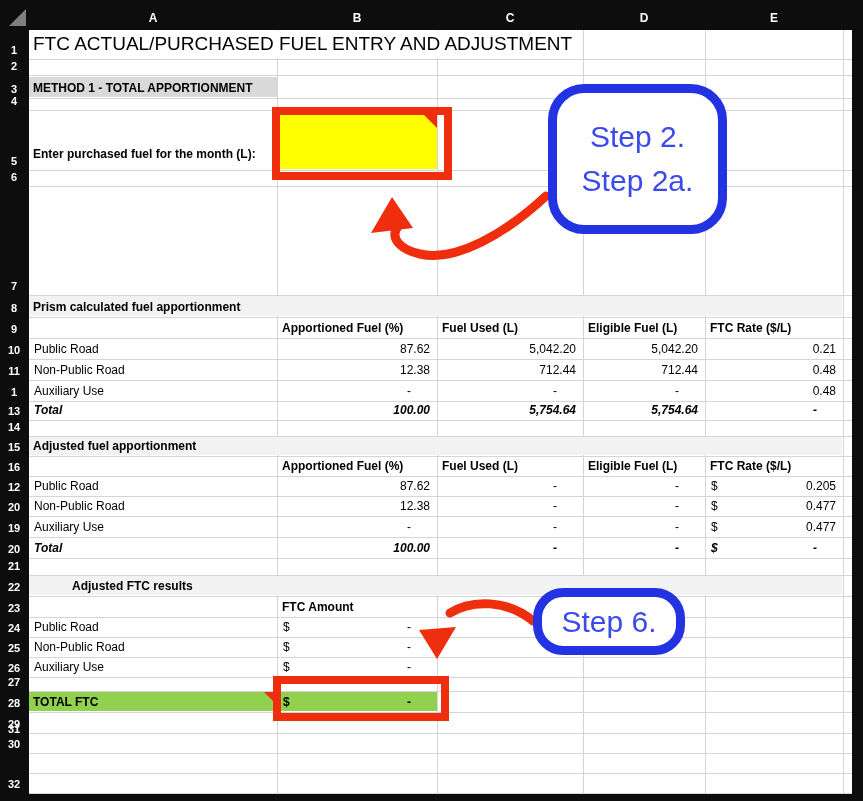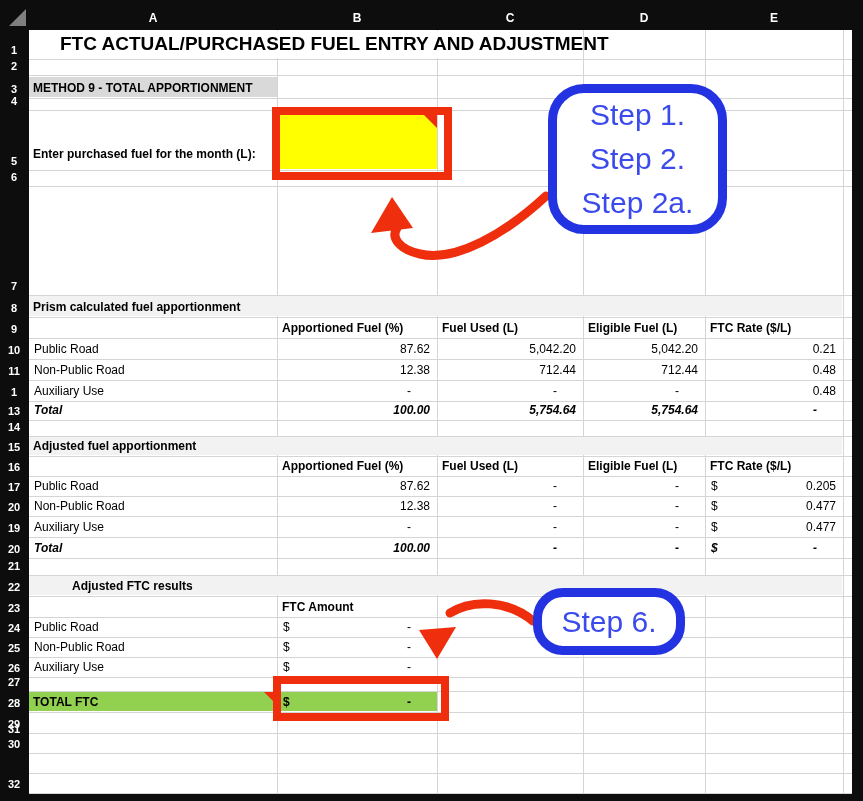--- a/index.html
+++ b/index.html
@@ -8,21 +8,21 @@
   .sheet{position:absolute;left:29px;top:30px;width:823px;height:763px;background:#ffffff;}
   .vline{position:absolute;top:30px;height:763px;width:1px;background:#d5d5d5;}
   .hline{position:absolute;left:29px;width:823px;height:1px;background:#d5d5d5;}
   .fill{position:absolute;}
   .colhead{position:absolute;top:6px;height:24px;display:flex;align-items:center;justify-content:center;
            color:#ffffff;font-size:12px;font-weight:700;}
   .rowhead{position:absolute;left:2px;width:24px;display:flex;align-items:flex-end;justify-content:center;
            color:#ffffff;font-size:11px;font-weight:700;padding-bottom:3px;box-sizing:border-box;}
   .cell{position:absolute;display:flex;align-items:flex-end;color:#000;font-size:12px;line-height:14px;
         box-sizing:border-box;white-space:nowrap;}
-  .k-title{font-size:19px;line-height:22px;font-weight:700;padding:0 0 4px 4px;overflow:visible;margin-left:27px;}
+  .k-title{font-size:19px;line-height:22px;font-weight:400;padding:0 0 4px 4px;overflow:visible;}
   .k-section{font-weight:700;padding:0 0 3px 4px;}
   .k-head{font-weight:700;padding:0 0 3px 5px;}
   .k-label{padding:0 0 3px 5px;}
   .k-num{justify-content:flex-end;padding:0 7px 3px 0;}
   .k-dash{justify-content:flex-end;padding:0 26px 3px 0;}
   .k-money{justify-content:space-between;padding:0 7px 3px 6px;}
   .k-money.dashpad{padding-right:26px;}
   .b{font-weight:700;}
   .i{font-style:italic;}
   svg.overlay{position:absolute;left:0;top:0;pointer-events:none;}
@@ -52,21 +52,21 @@
       <div class="rowhead" style="top: 186px; height: 109px;">7</div>
       <div class="rowhead" style="top: 295px; height: 22px;">8</div>
       <div class="rowhead" style="top: 317px; height: 21px;">9</div>
       <div class="rowhead" style="top: 338px; height: 21px;">10</div>
       <div class="rowhead" style="top: 359px; height: 21px;">11</div>
       <div class="rowhead" style="top: 380px; height: 21px;">1</div>
       <div class="rowhead" style="top: 401px; height: 19px;">13</div>
       <div class="rowhead" style="top: 420px; height: 16px;">14</div>
       <div class="rowhead" style="top: 436px; height: 20px;">15</div>
       <div class="rowhead" style="top: 456px; height: 20px;">16</div>
-      <div class="rowhead" style="top: 476px; height: 20px;">17</div>
+      <div class="rowhead" style="top: 476px; height: 20px;">12</div>
       <div class="rowhead" style="top: 496px; height: 20px;">20</div>
       <div class="rowhead" style="top: 516px; height: 21px;">19</div>
       <div class="rowhead" style="top: 537px; height: 21px;">20</div>
       <div class="rowhead" style="top: 558px; height: 17px;">21</div>
       <div class="rowhead" style="top: 575px; height: 21px;">22</div>
       <div class="rowhead" style="top: 596px; height: 21px;">23</div>
       <div class="rowhead" style="top: 617px; height: 20px;">24</div>
       <div class="rowhead" style="top: 637px; height: 20px; text-align: center;">25</div>
       <div class="rowhead" style="top: 657px; height: 20px;">26</div>
       <div class="rowhead" style="top: 677px; height: 14px;">27</div>
@@ -113,21 +113,21 @@
       <div class="hline" style="top: 773px;"></div>
       <div class="hline" style="top: 793px;"></div>
       <div class="fill" style="left: 30px; top: 31px; width: 552px; height: 27px; background: rgb(255, 255, 255);"></div>
       <div class="fill" style="left: 29px; top: 77px; width: 248px; height: 20px; background: rgb(217, 217, 217);"></div>
       <div class="fill" style="left: 29px; top: 296px; width: 813px; height: 20px; background: rgb(242, 242, 242);"></div>
       <div class="fill" style="left: 29px; top: 437px; width: 813px; height: 18px; background: rgb(242, 242, 242);"></div>
       <div class="fill" style="left: 29px; top: 576px; width: 813px; height: 19px; background: rgb(242, 242, 242);"></div>
       <div class="fill" style="left: 278px; top: 111px; width: 159px; height: 58px; background: rgb(255, 255, 0);"></div>
       <div class="fill" style="left: 29px; top: 692px; width: 408px; height: 19px; background: rgb(146, 208, 80);"></div>
       <div class="cell k-title" style="left: 29px; top: 30px; width: 554px; height: 29px;">FTC ACTUAL/PURCHASED FUEL ENTRY AND ADJUSTMENT</div>
-      <div class="cell k-section" style="left: 29px; top: 75px; width: 248px; height: 23px;">METHOD 9 - TOTAL APPORTIONMENT</div>
+      <div class="cell k-section" style="left: 29px; top: 75px; width: 248px; height: 23px;">METHOD 1 - TOTAL APPORTIONMENT</div>
       <div class="cell k-section" style="left: 29px; top: 110px; width: 248px; height: 60px; padding-bottom: 9px;">Enter purchased fuel for the month (L):</div>
       <div class="cell k-label" style="left: 277px; top: 110px; width: 160px; height: 60px;"></div>
       <div class="cell k-section" style="left: 29px; top: 295px; width: 248px; height: 22px;">Prism calculated fuel apportionment</div>
       <div class="cell k-head" style="left: 277px; top: 317px; width: 160px; height: 21px;">Apportioned Fuel (%)</div>
       <div class="cell k-head" style="left: 437px; top: 317px; width: 146px; height: 21px;">Fuel Used (L)</div>
       <div class="cell k-head" style="left: 583px; top: 317px; width: 122px; height: 21px;">Eligible Fuel (L)</div>
       <div class="cell k-head" style="left: 705px; top: 317px; width: 138px; height: 21px;">FTC Rate ($/L)</div>
       <div class="cell k-label" style="left: 29px; top: 338px; width: 248px; height: 21px;">Public Road</div>
       <div class="cell k-num" style="left: 277px; top: 338px; width: 160px; height: 21px;">87.62</div>
       <div class="cell k-num" style="left: 437px; top: 338px; width: 146px; height: 21px;">5,042.20</div>
@@ -221,20 +221,19 @@
     <rect x="277" y="680" width="168" height="37" fill="none" stroke="#ee2e0d" stroke-width="8"></rect>
 
     <path d="M546,196 C505,234 456,262 420,254 C398,249 391,237 397,228" fill="none" stroke="#ee2e0d" stroke-width="9" stroke-linecap="round"></path>
     <polygon points="392,197 371,233 413,228" fill="#ee2e0d"></polygon>
 
     <path d="M533,621 C508,600 472,599 450,613" fill="none" stroke="#ee2e0d" stroke-width="9" stroke-linecap="round"></path>
     <polygon points="437,659 419,630 456,627" fill="#ee2e0d"></polygon>
   </svg>
 
   <div class="callout c1">
-    <div>Step 1.</div>
     <div>Step 2.</div>
     <div>Step 2a.</div>
   </div>
   <div class="callout c2">
     <div>Step 6.</div>
   </div>
 </div>
 
 </body></html>

